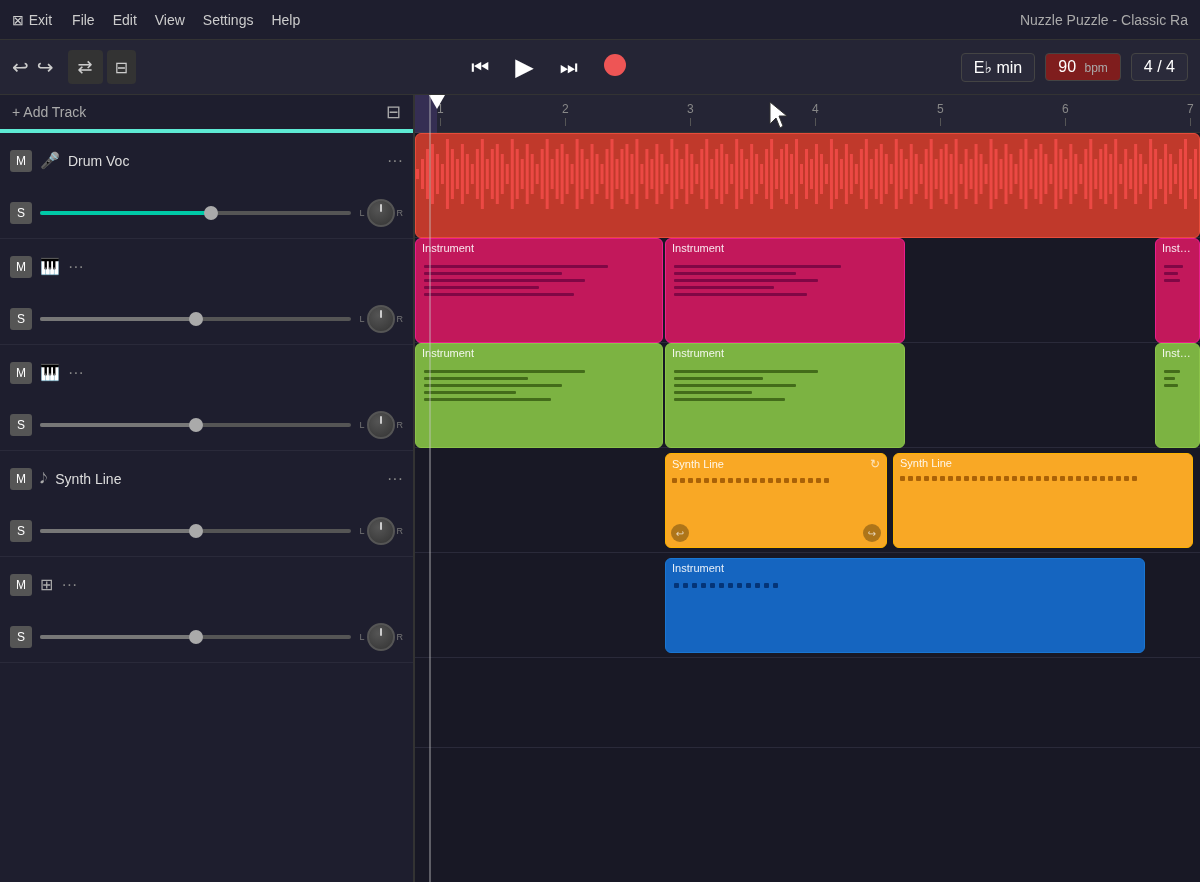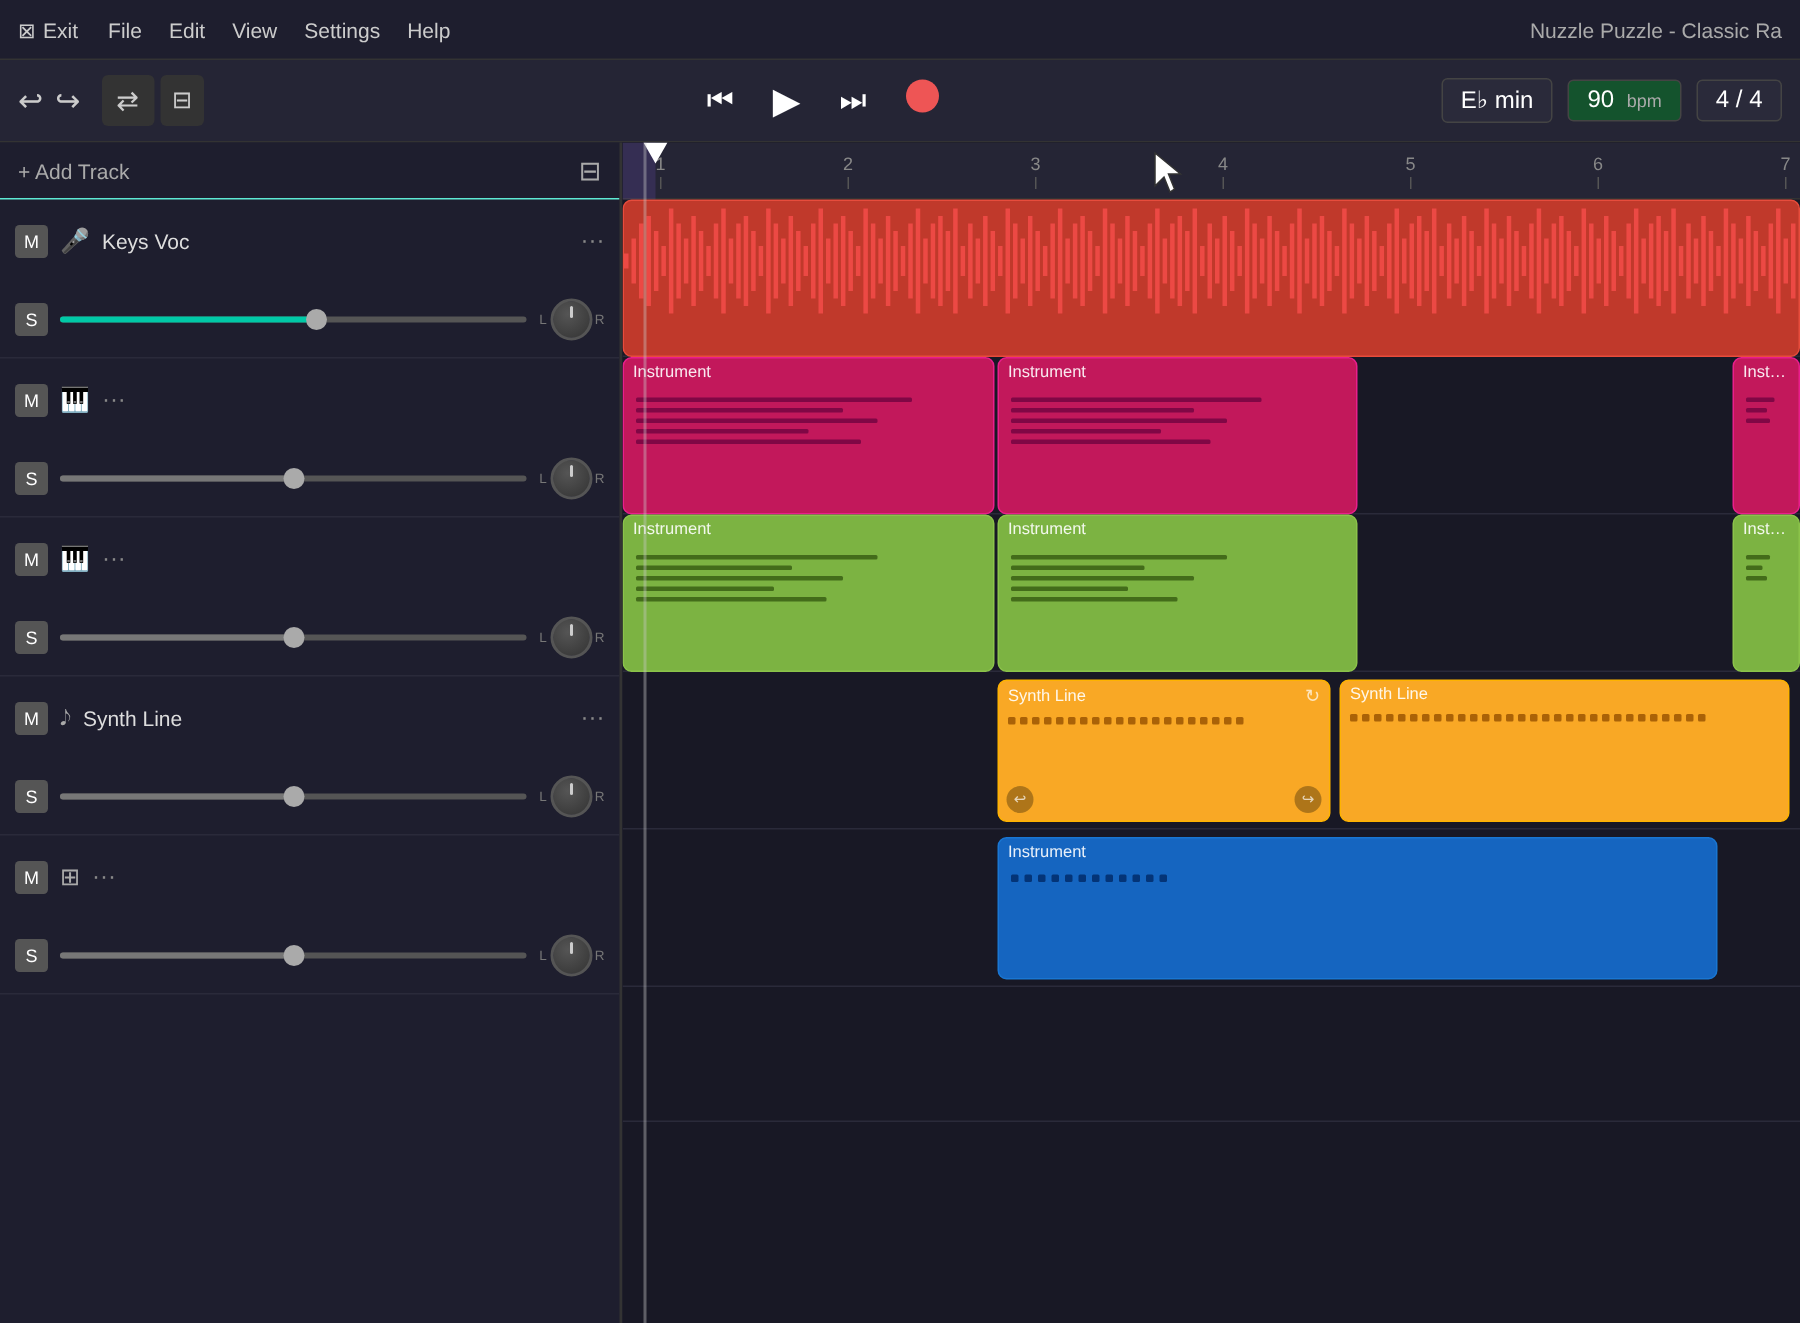--- a/index.html
+++ b/index.html
@@ -62,21 +62,21 @@
     }
     .toolbar .time-display {
       background: #1a1a2a; border: 1px solid #444; border-radius: 4px;
       padding: 4px 14px; font-size: 22px; font-family: monospace; color: #fff; letter-spacing: 2px;
     }
     .toolbar .key-info {
       background: #2a2a3a; border: 1px solid #444; border-radius: 4px;
       padding: 4px 12px; font-size: 16px; color: #fff;
     }
     .toolbar .bpm-info {
-      background: #14532d; border: 1px solid #444; border-radius: 4px;
+      background: #7f1d1d; border: 1px solid #444; border-radius: 4px;
       padding: 4px 12px; font-size: 16px; color: #fff;
     }
     .toolbar .time-sig {
       background: #2a2a3a; border: 1px solid #444; border-radius: 4px;
       padding: 4px 12px; font-size: 16px; color: #fff;
     }
 
     
     .main-area {
       display: flex;
@@ -89,21 +89,21 @@
       background: #1e1e2e;
       border-right: 2px solid #333;
       overflow: hidden;
       flex-shrink: 0;
     }
     .track-list-header {
       height: 38px;
       display: flex;
       align-items: center;
       padding: 0 12px;
-      border-bottom: 1px solid #5eead4;
+      border-bottom: 4px solid #5eead4;
     }
     .add-track-btn {
       background: none; border: none; color: #aaa; font-size: 14px; cursor: pointer; display: flex; align-items: center; gap: 4px;
     }
     .track-item {
       border-bottom: 1px solid #2a2a3a;
     }
     .track-header {
       height: 55px;
       display: flex;
@@ -270,21 +270,21 @@
         <span>+ Add Track</span>
       </button>
       <div style="flex:1"></div>
       <button style="background:none;border:none;color:#aaa;font-size:18px;cursor:pointer;">⊟</button>
     </div>
 
     <div class="track-item">
       <div class="track-header">
         <button class="track-m-btn">M</button>
         <span class="track-icon">🎤</span>
-        <span class="track-name">Keys Voc</span>
+        <span class="track-name">Drum Voc</span>
         <button class="track-menu-btn">···</button>
       </div>
       <div class="track-controls">
         <button class="track-s-btn">S</button>
         <div class="track-fader-area">
           <div class="track-fader">
             <div class="track-fader-fill-green" style="width:55%;"></div>
             <div class="track-fader-thumb" style="left:calc(55% - 7px);"></div>
           </div>
         </div>

